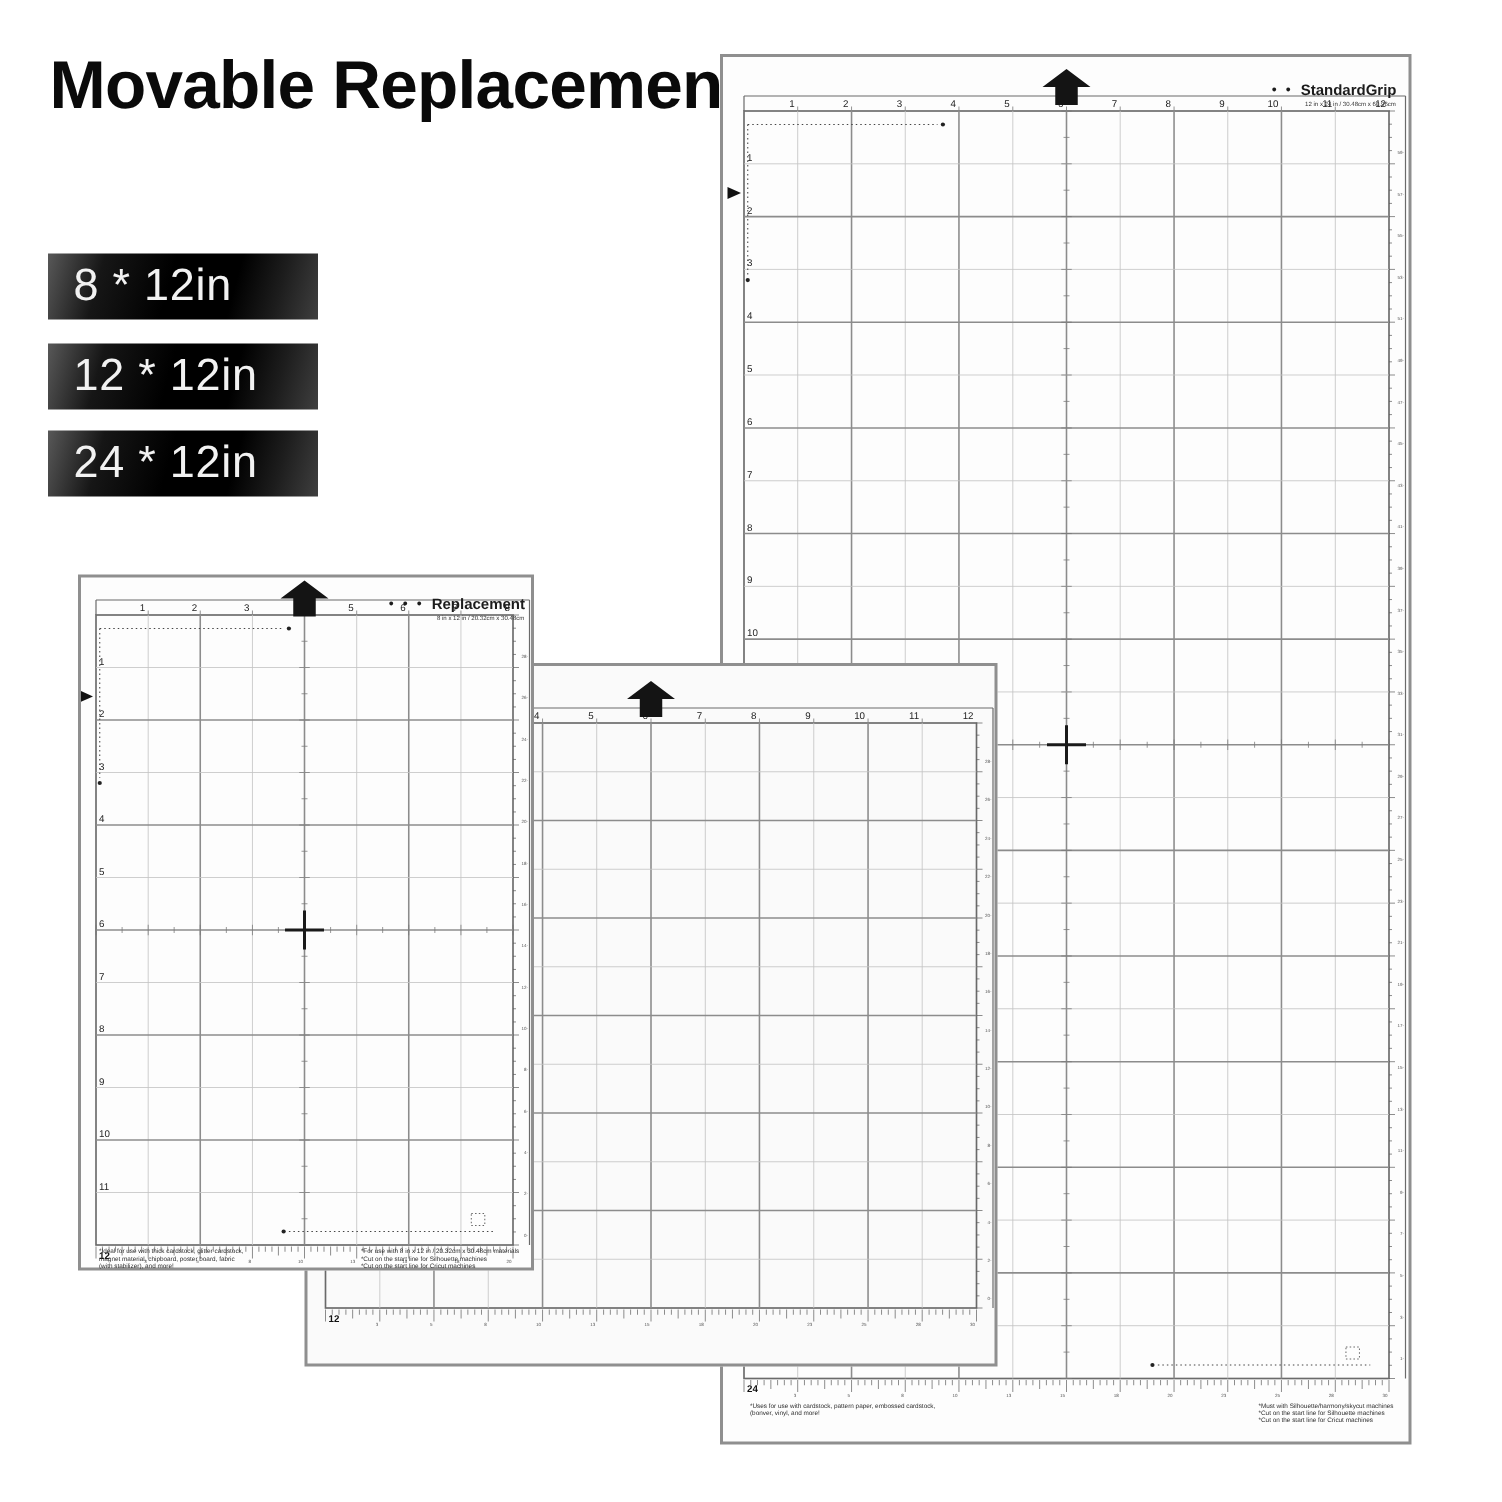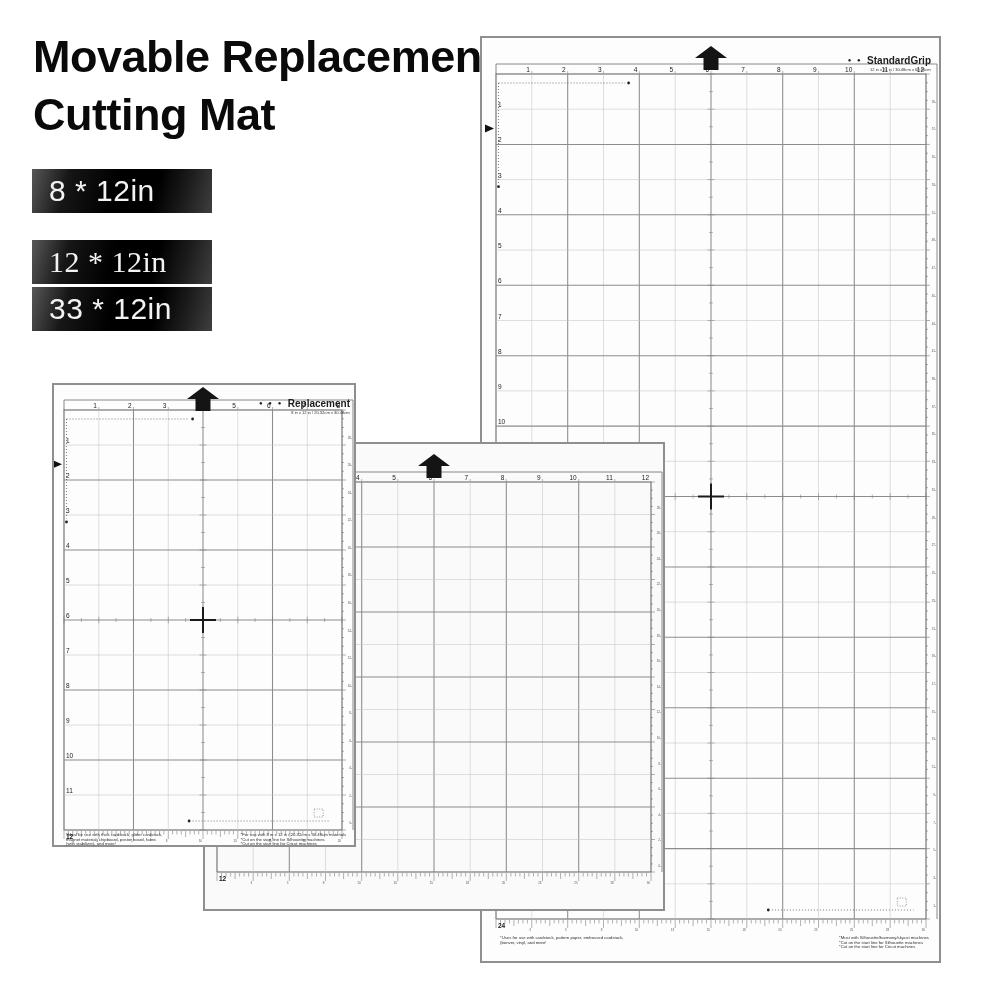--- a/index.html
+++ b/index.html
@@ -3,44 +3,43 @@
 <meta charset="utf-8">
 <style>
   html,body{margin:0;padding:0;background:#fff;}
   .stage{position:relative;width:1001px;height:1001px;background:#ffffff;overflow:hidden;
          font-family:"Liberation Sans","DejaVu Sans",sans-serif;}
   .title{position:absolute;left:33px;top:28px;font-size:45px;font-weight:bold;color:#0a0a0a;
          line-height:58px;letter-spacing:-0.5px;}
   .badge{position:absolute;left:32px;width:180px;height:44px;box-sizing:border-box;
          display:flex;align-items:center;padding-left:17px;font-size:30px;letter-spacing:0.5px;
          color:#f2f2f2;background:linear-gradient(105deg,#585858 0%,#161616 20%,#000 45%,#000 68%,#1d1d1d 84%,#3f3f3f 100%);}
-  .b1{top:169px;} .b2{top:240px;font-family:Liberation Serif, serif;} .b3{top:287px;}
+  .b1{top:169px;} .b2{top:229px;} .b3{top:287px;}
   .mat{position:absolute;box-sizing:border-box;border:2px solid #8f8f8f;background:#fdfdfd;}
   .svgwrap{position:absolute;left:0;top:0;}
   .brand{position:absolute;text-align:right;color:#1c1c1c;white-space:nowrap;}
   .brand .dots{font-size:6px;letter-spacing:2px;vertical-align:2px;}
   .brand .bname{font-size:10px;font-weight:bold;}
   .brand .sub{font-size:9px;color:#333;transform:scale(0.45);transform-origin:right top;margin-top:-1px;}
   .foot{position:absolute;font-size:8.5px;line-height:9.5px;color:#2e2e2e;white-space:pre-line;}
   .fl{transform:scale(0.5);transform-origin:left top;}
   .fr{transform:scale(0.5);transform-origin:right top;text-align:left;}
 </style>
 </head>
 <body>
 
 <div class="stage">
 
   <div class="title">
     <div>Movable Replacement</div>
-    <div>Cutting Mat</div>
   </div>
 
   <div class="badge b1">8 * 12in</div>
   <div class="badge b2">12 * 12in</div>
-  <div class="badge b3">33 * 12in</div>
+  <div class="badge b3">24 * 12in</div>
 
   <div class="mat" style="left: 480px; top: 36px; width: 461px; height: 927px; z-index: 1;">
     <div class="svgwrap"><svg width="457" height="923" viewBox="0 0 457 923" font-family="'Liberation Sans','DejaVu Sans',sans-serif">
           <rect x="14" y="36" width="430" height="845" fill="none" stroke="#6a6a6a" stroke-width="1.1"></rect>
           <line x1="14.0" y1="26.0" x2="455.0" y2="26.0" stroke="#6a6a6a" stroke-width="0.8"></line>
           <line x1="455.0" y1="26.0" x2="455.0" y2="881.0" stroke="#6a6a6a" stroke-width="0.8"></line>
           <line x1="14.0" y1="26.0" x2="14.0" y2="36.0" stroke="#6a6a6a" stroke-width="0.8"></line>
           <line x1="49.8" y1="36.0" x2="49.8" y2="881.0" stroke="#c4c4c4" stroke-width="0.55"></line>
           <line x1="49.8" y1="33.0" x2="49.8" y2="36.0" stroke="#888" stroke-width="0.6"></line>
           <line x1="85.7" y1="36.0" x2="85.7" y2="881.0" stroke="#8c8c8c" stroke-width="1.05"></line>

